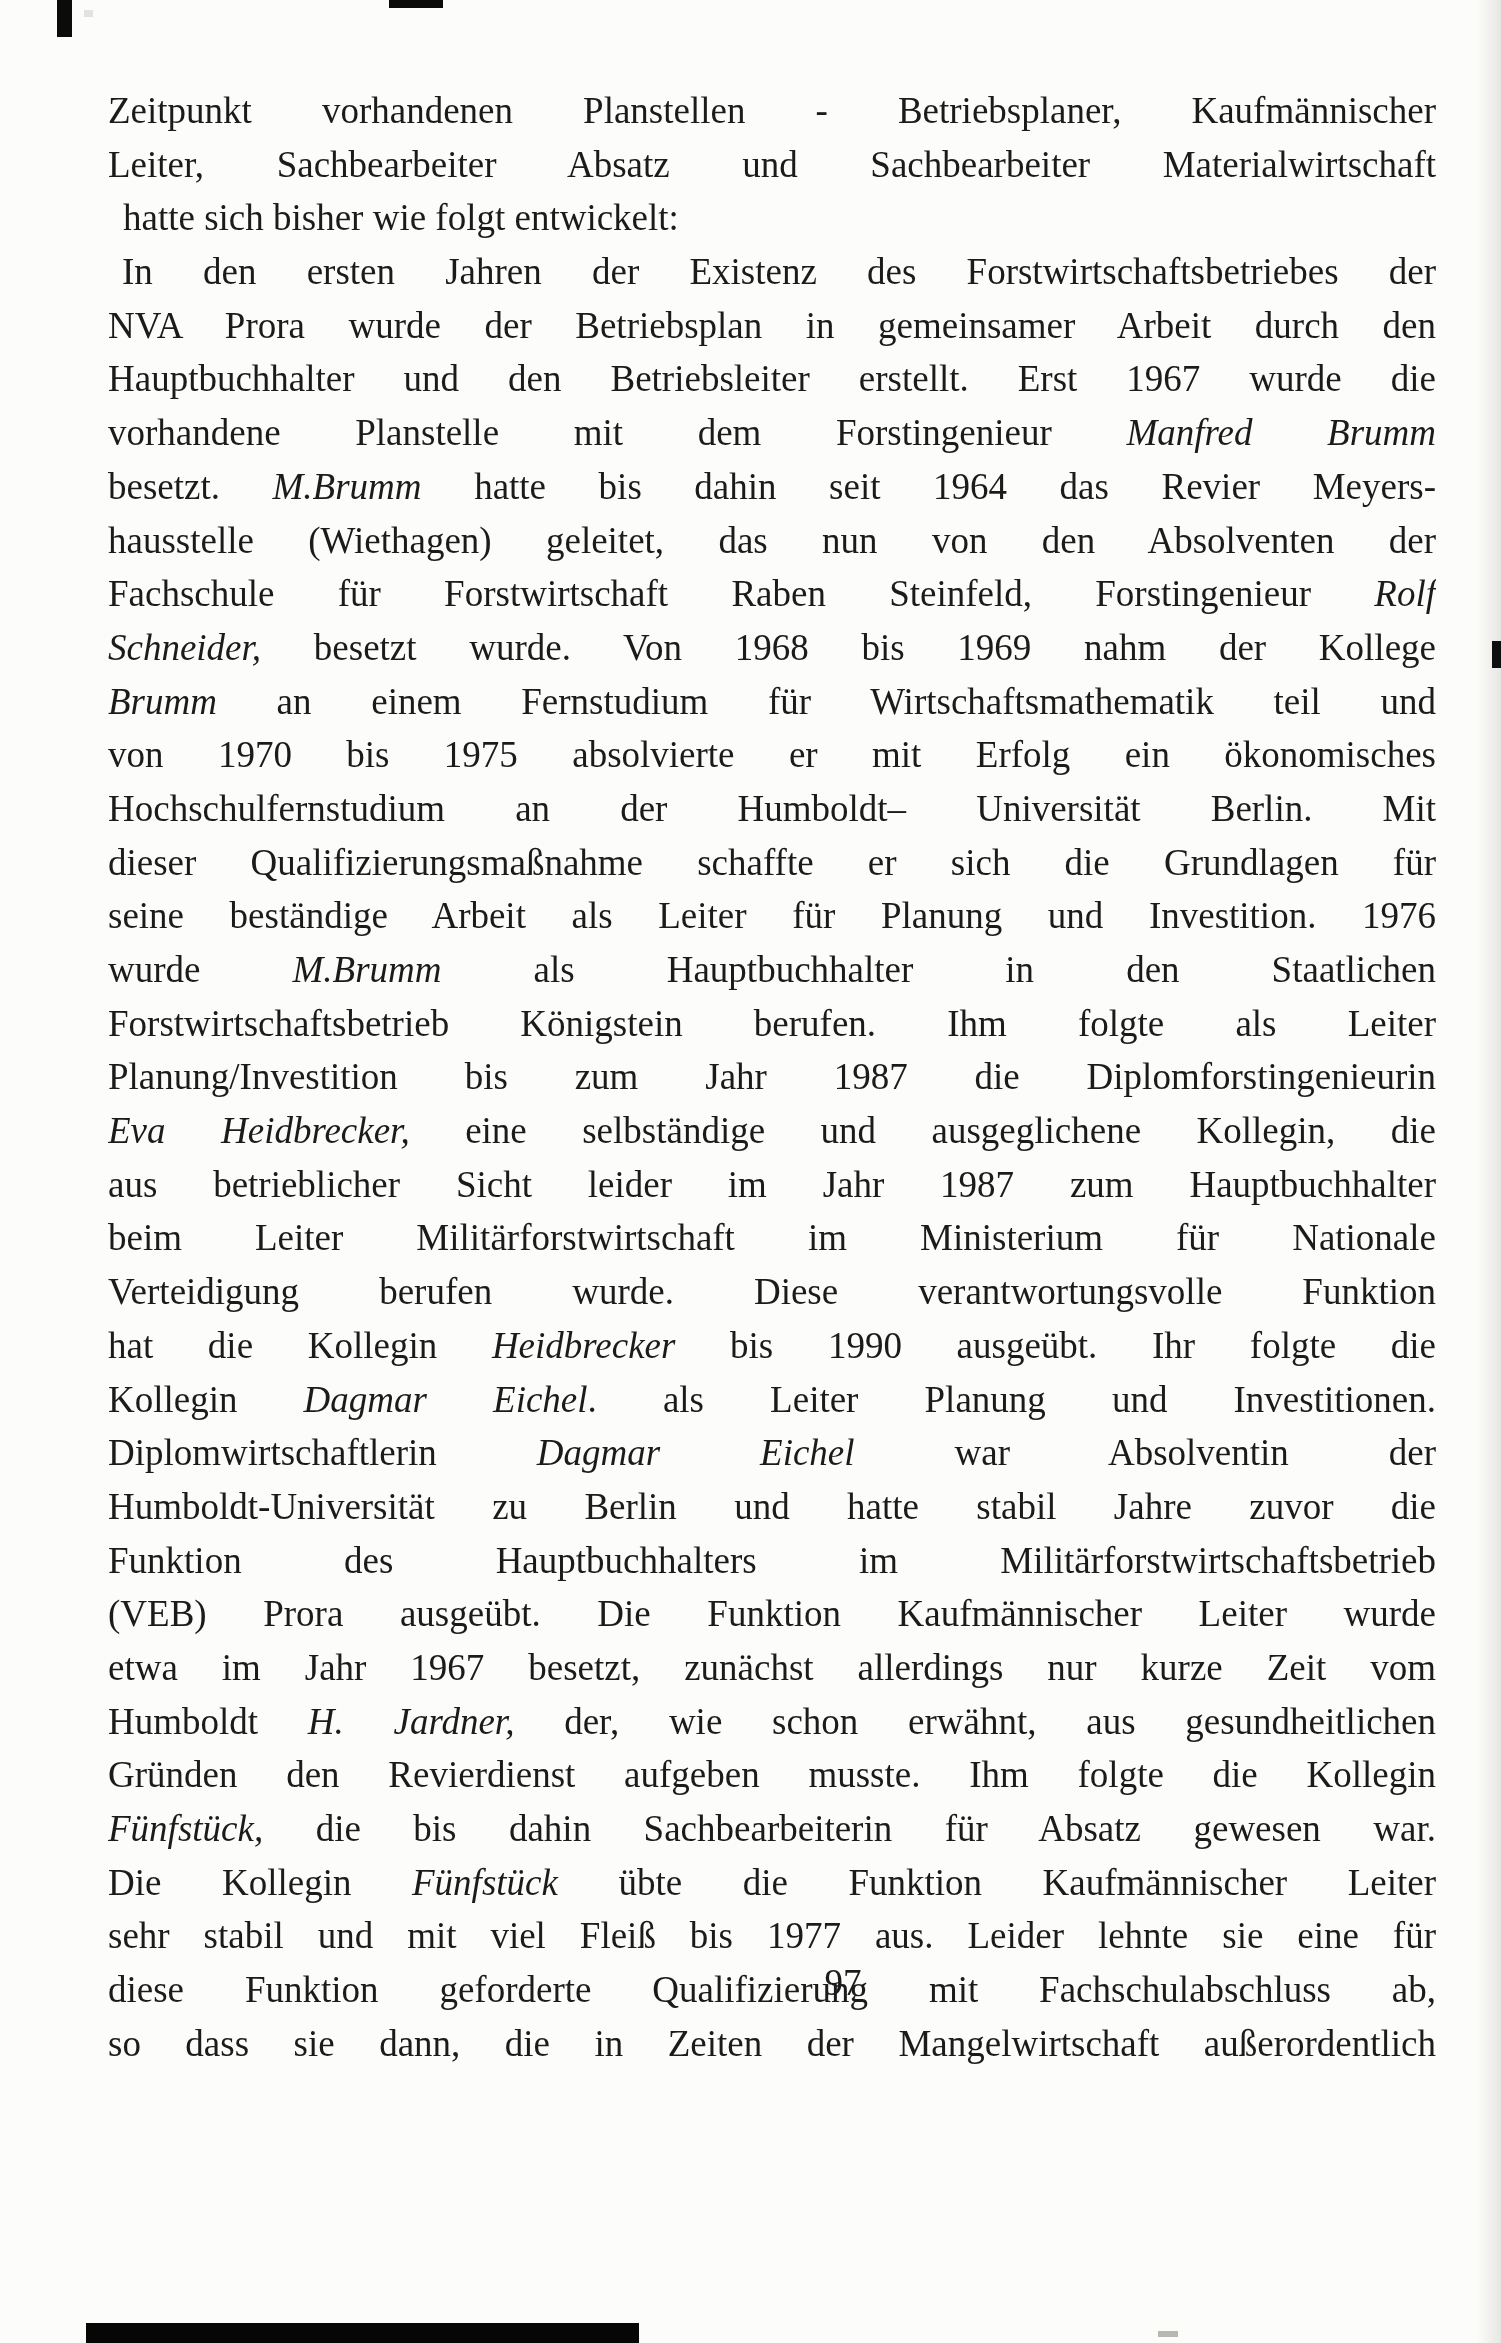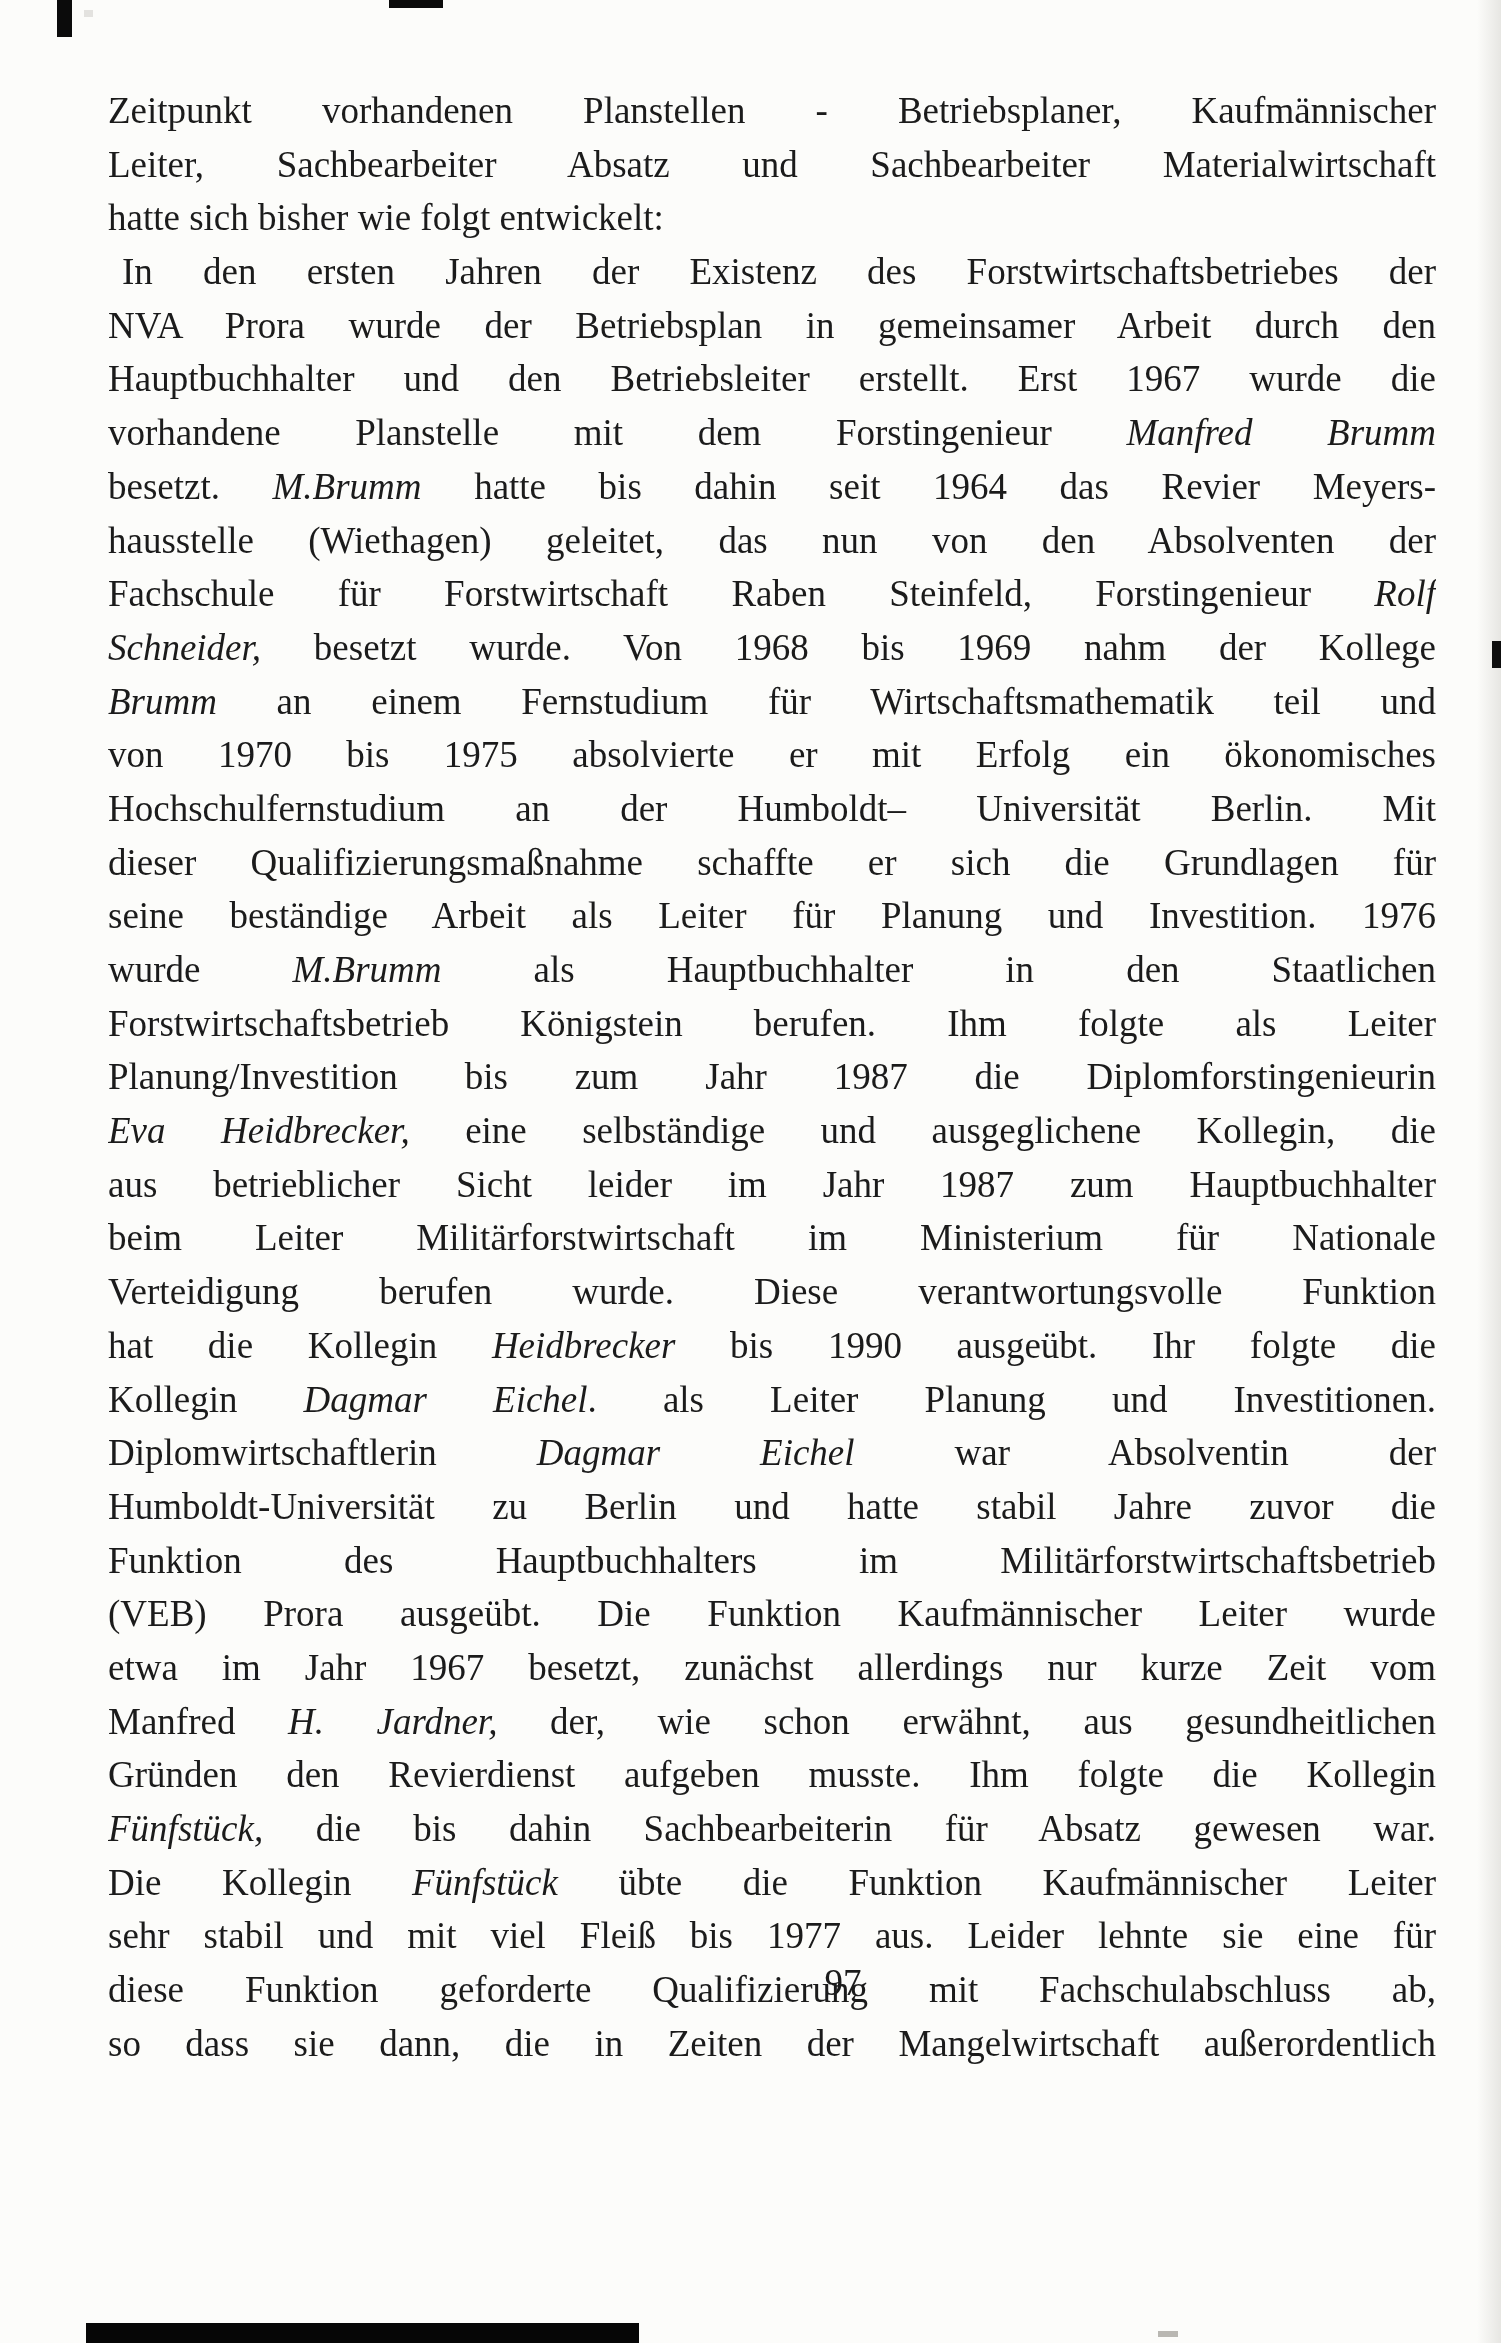--- a/index.html
+++ b/index.html
@@ -28,20 +28,21 @@
   .line {
     height: 53.7px;
     overflow: hidden;
     text-align: justify;
     text-align-last: justify;
     text-justify: inter-word;
     white-space: normal;
   }
   .line.no-stretch {
     text-align-last: left;
+    margin-left: 15px;
   }
   .line .it {
     font-style: italic;
   }
   .page-number {
     position: absolute;
     top: 1956px;
     left: 783px;
     width: 120px;
     text-align: center;
@@ -92,21 +93,21 @@
       <div class="line"><span class="">aus betrieblicher Sicht leider im Jahr 1987 zum Hauptbuchhalter</span></div>
       <div class="line"><span class="">beim Leiter Militärforstwirtschaft im Ministerium für Nationale</span></div>
       <div class="line"><span class="">Verteidigung berufen wurde. Diese verantwortungsvolle Funktion</span></div>
       <div class="line"><span class="">hat die Kollegin </span><span class="it">Heidbrecker</span><span class=""> bis 1990 ausgeübt. Ihr folgte die</span></div>
       <div class="line"><span class="">Kollegin </span><span class="it">Dagmar Eichel</span><span class="">. als Leiter Planung und Investitionen.</span></div>
       <div class="line"><span class="">Diplomwirtschaftlerin </span><span class="it">Dagmar Eichel</span><span class=""> war Absolventin der</span></div>
       <div class="line"><span class="">Humboldt-Universität zu Berlin und hatte stabil Jahre zuvor die</span></div>
       <div class="line"><span class="">Funktion des Hauptbuchhalters im Militärforstwirtschaftsbetrieb</span></div>
       <div class="line"><span class="">(VEB) Prora ausgeübt. Die Funktion Kaufmännischer Leiter wurde</span></div>
       <div class="line"><span class="">etwa im Jahr 1967 besetzt, zunächst allerdings nur kurze Zeit vom</span></div>
-      <div class="line"><span class="">Manfred </span><span class="it">H. Jardner,</span><span class=""> der, wie schon erwähnt, aus gesundheitlichen</span></div>
+      <div class="line"><span class="">Humboldt </span><span class="it">H. Jardner,</span><span class=""> der, wie schon erwähnt, aus gesundheitlichen</span></div>
       <div class="line"><span class="">Gründen den Revierdienst aufgeben musste. Ihm folgte die Kollegin</span></div>
       <div class="line"><span class="it">Fünfstück,</span><span class=""> die bis dahin Sachbearbeiterin für Absatz gewesen war.</span></div>
       <div class="line"><span class="">Die Kollegin </span><span class="it">Fünfstück</span><span class=""> übte die Funktion Kaufmännischer Leiter</span></div>
       <div class="line"><span class="">sehr stabil und mit viel Fleiß bis 1977 aus. Leider lehnte sie eine für</span></div>
       <div class="line"><span class="">diese Funktion geforderte Qualifizierung mit Fachschulabschluss ab,</span></div>
       <div class="line"><span class="">so dass sie dann, die in Zeiten der Mangelwirtschaft außerordentlich</span></div>
     </div>
 
   <div class="page-number">97</div>
 

